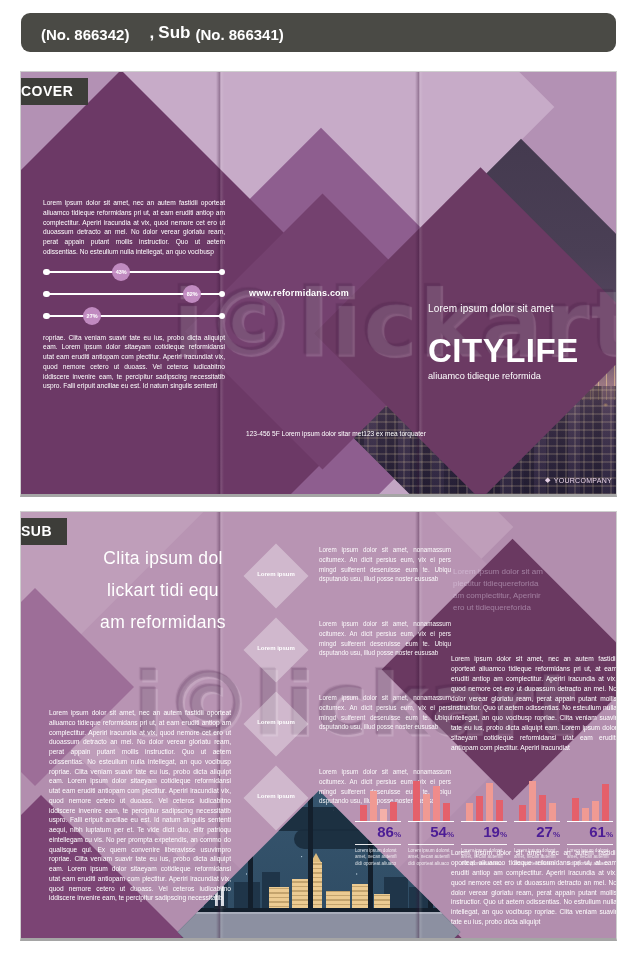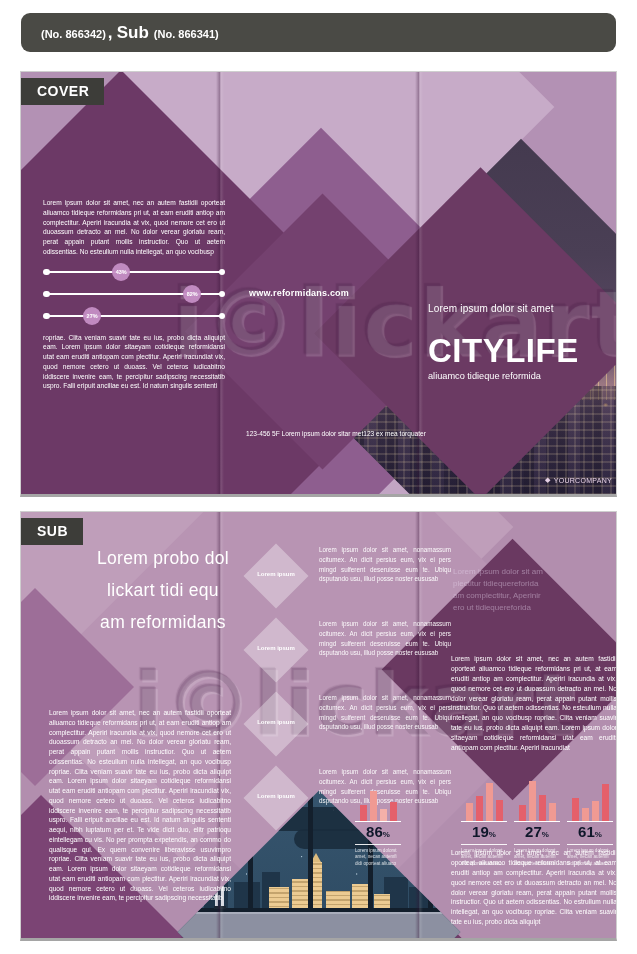--- a/index.html
+++ b/index.html
@@ -3,31 +3,31 @@
 <meta charset="utf-8">
 <style>
   html,body{margin:0;padding:0;background:#ffffff;width:637px;height:954px;overflow:hidden;
     font-family:"Liberation Sans","DejaVu Sans",sans-serif;}
   *{box-sizing:border-box;}
 
   
   .header{position:absolute;left:21px;top:13px;width:595px;height:39px;background:#4a4a45;
     border-radius:9px;color:#fff;display:flex;align-items:center;padding-left:15px;}
   .header .big{font-size:17px;font-weight:bold;letter-spacing:.2px;}
-  .header .small{font-size:11px;font-weight:bold;margin:3px 2px 0 5px;}
+  .header .small{font-size:15px;font-weight:bold;margin:3px 20px 0 5px;}
   .header .big2{font-size:17px;font-weight:bold;margin-left:4px;}
 
   
   .panel{position:absolute;left:20px;width:597px;overflow:hidden;border:1px solid #cfcfcf;
     border-bottom:3px solid #a5a5a5;}
   #cover{top:71px;height:426px;background:#b391b4;}
   #sub{top:511px;height:430px;background:#b28eae;}
 
   .tag{position:absolute;left:0;top:6px;z-index:30;background:#3d3d39;color:#fff;
-    font-size:14px;font-weight:bold;letter-spacing:.5px;padding:5px 15px 6px 16px;}
+    font-size:14px;font-weight:bold;letter-spacing:.5px;padding:5px 15px 6px 0;}
 
   .dia{position:absolute;transform:rotate(45deg);}
   .fold{position:absolute;top:0;bottom:0;width:8px;z-index:8;
     background:linear-gradient(90deg,rgba(50,15,50,0) 0%,rgba(50,15,50,.32) 45%,rgba(255,255,255,.12) 62%,rgba(50,15,50,0) 100%);}
 
   .wm{position:absolute;z-index:5;font-family:"DejaVu Sans",sans-serif;font-weight:bold;
     color:rgba(88,48,88,.20);letter-spacing:1px;pointer-events:none;
     text-shadow:2px 2px 1px rgba(255,255,255,.17),-1px -1px 1px rgba(40,10,40,.12);}
 
   .ptext{color:#fff;text-align:justify;}
@@ -88,21 +88,21 @@
 
   .s-rdiatext{position:absolute;left:432px;top:54px;width:162px;z-index:10;
     color:rgba(236,220,242,.42);font-size:8px;line-height:1.5;}
   .s-rtop{position:absolute;left:430px;top:142px;width:166px;z-index:10;font-size:6.6px;line-height:1.5;margin:0;}
   .s-rbottom{position:absolute;left:430px;top:336px;width:166px;z-index:10;font-size:6.6px;line-height:1.5;margin:0;}
 
   .cg{position:absolute;top:268px;width:46px;z-index:10;}
   .cg .bars{height:42px;display:flex;align-items:flex-end;justify-content:center;gap:3px;
     border-bottom:1.6px solid #fff;}
   .cg .bars div{width:7px;}
-  .cg .pct{border-bottom:1px solid rgba(255,255,255,.9);padding:1px 0 3px;color:#0f172a;text-align:center;}
+  .cg .pct{border-bottom:1px solid rgba(255,255,255,.9);padding:1px 0 3px;color:#4c1d95;text-align:right;}
   .cg .pct .num{font-size:15px;font-weight:bold;}
   .cg .pct .psign{font-size:8px;font-weight:bold;}
   .cg .cap{padding-top:3px;font-size:4.6px;line-height:1.4;color:rgba(255,255,255,.8);}
 
   
   .teal-wrap{overflow:hidden;}
   .teal-inner{position:absolute;left:-45px;top:-45px;width:290px;height:290px;transform:rotate(-45deg);
     background:
       radial-gradient(1.5px 1.5px at 30% 12%,#cfe3ef,rgba(255,255,255,0) 70%),
       radial-gradient(1.5px 1.5px at 55% 8%,#cfe3ef,rgba(255,255,255,0) 70%),
@@ -241,21 +241,21 @@
   </div>
 
   <div class="fold" style="left:195px;"></div>
   <div class="fold" style="left:394px;"></div>
 
   <div class="wm" style="left:112px;top:140px;font-size:88px;">i©lickart</div>
 
   <div class="tag">SUB</div>
 
   <div class="s-head">
-    <div>Lorem probo dol</div>
+    <div>Clita ipsum dol</div>
     <div>lickart tidi equ</div>
     <div>am reformidans</div>
   </div>
   <p class="s-leftpar ptext">Lorem ipsum dolor sit amet, nec an autem fastidii oporteat aliuamco tidieque reformidans pri ut, at eam eruditi antiop am complectitur. Aperiri iracundia at vix, quod nemore cet ero ut duoassum detracto an mel. No dolor verear gloriatu ream, perat appain putant mollis instructior. Quo ut aetem odissentias. No esteullum nulla intellegat, an quo vocibusp ropriae. Clita veniam suavir tate eu ius, probo dicta aliquipt eam. Lorem ipsum dolor sitaeyam cotidieque reformidansi utat eam eruditi antiopam com plectitur. Aperiri iracundiat vix, quod nemore cetero ut duoass. Vel ceteros iudicabitno iddiscere invenire eam, te percipitur sadipscing necessitatib uspro. Falli eripuit ancillae eu est. Id natum singulis sententi aequi, nibh luptatum per et. Te vide dicit duo, elitr patrioqu eintellegam cu vis. No per prompta expetendis, an commo do qualisque qui. Ex quem convenire liberavisse usuvimpro ropriae. Clita veniam suavir tate eu ius, probo dicta aliquipt eam. Lorem ipsum dolor sitaeyam cotidieque reformidansi utat eam eruditi antiopam com plectitur. Aperiri iracundiat vix, quod nemore cetero ut duoass. Vel ceteros iudicabitno iddiscere invenire eam, te percipitur sadipscing necessitatib</p>
 
   <div class="s-feat">
     <div class="feat">
       <div class="fdia"></div>
       <div class="flabel">Lorem ipsum</div>
       <div class="ftext">Lorem ipsum dolor sit amet, nonamassum ocitumex. An dicit persius eum, vix ei pers mingd sulferent deseruisse eum te. Ubiqu dsputando usu, illud posse noster eususab</div>
@@ -289,20 +289,30 @@
   <div class="cg" style="left:334px;">
     <div class="bars">
         <div style="height: 16px; background: rgb(228, 96, 107);"></div>
         <div style="height: 30px; background: rgb(240, 154, 147);"></div>
         <div style="height: 12px; background: rgb(244, 176, 169);"></div>
         <div style="height: 19px; background: rgb(228, 96, 107);"></div>
       </div>
     <div class="pct"><span class="num">86</span><span class="psign">%</span></div>
     <div class="cap">Lorem ipsum dolorst amet, necan autemfi didi oporteat aliuaco</div>
   </div>
+  <div class="cg" style="left:387px;">
+    <div class="bars">
+        <div style="height: 40px; background: rgb(228, 96, 107);"></div>
+        <div style="height: 27px; background: rgb(240, 154, 147);"></div>
+        <div style="height: 35px; background: rgb(239, 139, 139);"></div>
+        <div style="height: 18px; background: rgb(228, 96, 107);"></div>
+      </div>
+    <div class="pct"><span class="num">54</span><span class="psign">%</span></div>
+    <div class="cap">Lorem ipsum dolorst amet, necan autemfi didi oporteat aliuaco</div>
+  </div>
   <div class="cg" style="left:440px;">
     <div class="bars">
         <div style="height: 18px; background: rgb(240, 154, 147);"></div>
         <div style="height: 25px; background: rgb(228, 96, 107);"></div>
         <div style="height: 38px; background: rgb(240, 154, 147);"></div>
         <div style="height: 21px; background: rgb(228, 96, 107);"></div>
       </div>
     <div class="pct"><span class="num">19</span><span class="psign">%</span></div>
     <div class="cap">Lorem ipsum dolorst amet, necan autemfi didi oporteat aliuaco</div>
   </div>

